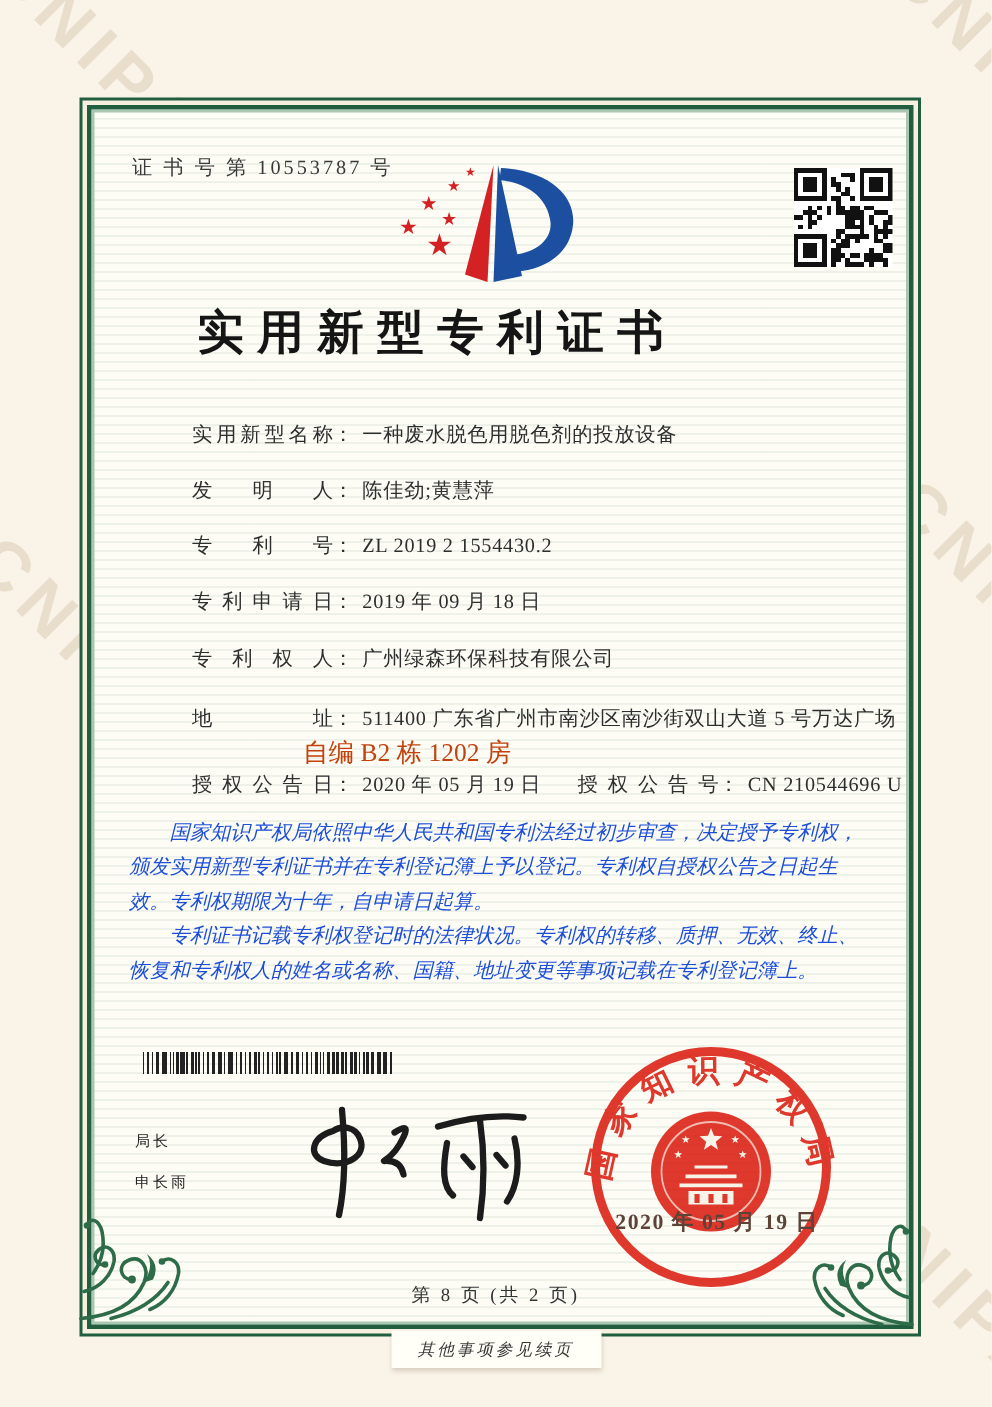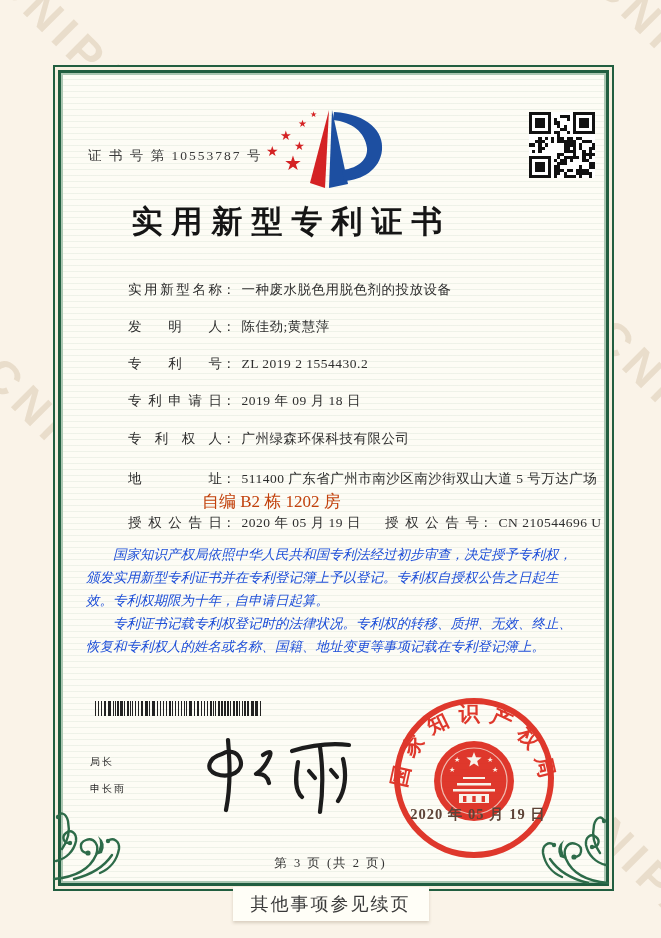--- a/index.html
+++ b/index.html
@@ -11,21 +11,21 @@
       font-weight:bold;font-size:46px;letter-spacing:7px;color:rgba(186,158,118,.26);
       transform:rotate(45deg);white-space:nowrap;pointer-events:none;}
 
   .frame{position:absolute;left:58px;top:70px;width:545px;height:810px;
          border:3px solid #215e40;
          box-shadow:0 0 0 3px #f7efdf,0 0 0 5px #215e40, inset 0 0 0 2px #abc7b2;
          background:
            repeating-linear-gradient(to bottom, rgba(110,150,122,.10) 0 1px, rgba(255,255,255,0) 1px 6px),
            #fdfcf5;}
 
-  .cert-no{position:absolute;left:88px;top:103px;font-size:13.5px;letter-spacing:2px;color:#3a3a3a;margin-top:44px;}
+  .cert-no{position:absolute;left:88px;top:103px;font-size:13.5px;letter-spacing:2px;color:#3a3a3a;}
 
   .logo{position:absolute;left:256px;top:104px;}
   .qr{position:absolute;left:529px;top:112px;width:66px;height:66px;}
 
   .title{position:absolute;left:0;top:201px;width:583px;text-align:center;
          font-size:31px;font-weight:bold;letter-spacing:9px;color:#151515;}
 
   .field-row{position:absolute;left:88px;font-size:13.5px;color:#2e2e2e;white-space:nowrap;}
   .flabel{display:inline-block;width:94px;text-align:justify;text-align-last:justify;vertical-align:top;margin-left:40px;}
   .fcolon{display:inline-block;margin-right:6px;}
@@ -44,21 +44,21 @@
   .sig{position:absolute;left:192px;top:734px;}
 
   .seal{position:absolute;left:388px;top:692px;}
   .seal-date{position:absolute;left:395px;top:805px;width:166px;text-align:center;
              font-size:14.5px;letter-spacing:1px;color:#5d4337;font-weight:bold;}
 
   .page-info{position:absolute;left:58px;top:855px;width:545px;text-align:center;
              font-size:12.5px;letter-spacing:2px;color:#333;}
 
   .tab{position:absolute;left:50%;transform:translateX(-50%);top:887px;
-       background:#fffef7;padding:5px 18px;font-size:18px;
+       background:#fffef7;padding:5px 18px;font-size:11px;font-style:italic;
        letter-spacing:2px;color:#3a3a3a;box-shadow:0 2px 3px rgba(120,100,70,.25);}
 
   .flourish{position:absolute;pointer-events:none;}
 </style>
 </head>
 <body>
 
 <div id="page">
 
   <div class="wm" style="left:-22px;top:6px;">CNIPA</div>
@@ -382,17 +382,17 @@
     </g>
     <g fill="#2d6b49">
       <circle cx="38" cy="70" r="2.6"></circle>
         <circle cx="20" cy="60" r="2.2"></circle>
       <circle cx="58" cy="58" r="2.2"></circle>
         <circle cx="8" cy="34" r="2.2"></circle>
       <path d="M46 72 q7 -11 2 -19 q9 7 4 17 z"></path>
     </g>
   </svg>
 
-  <div class="page-info">第 3 页 (共 2 页)</div>
+  <div class="page-info">第 8 页 (共 2 页)</div>
 
   <div class="tab">其他事项参见续页</div>
 
 </div>
 
 </body></html>

